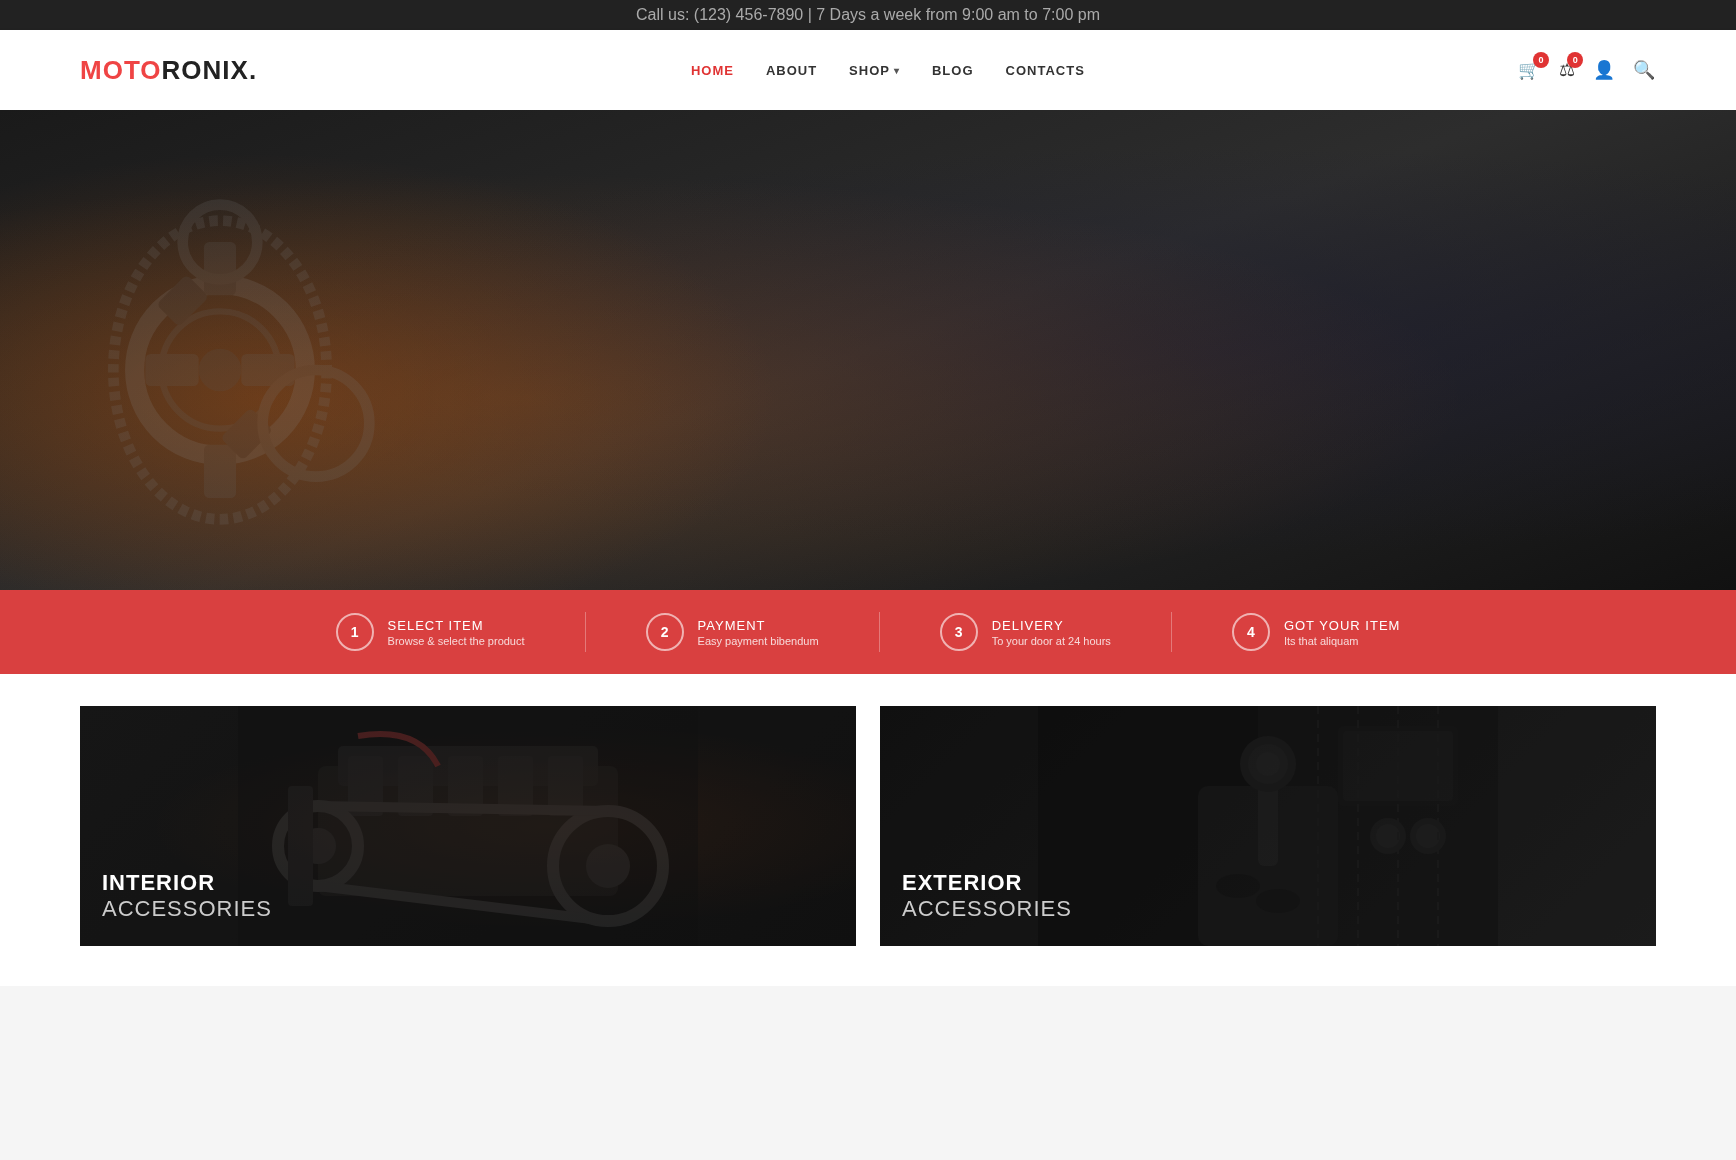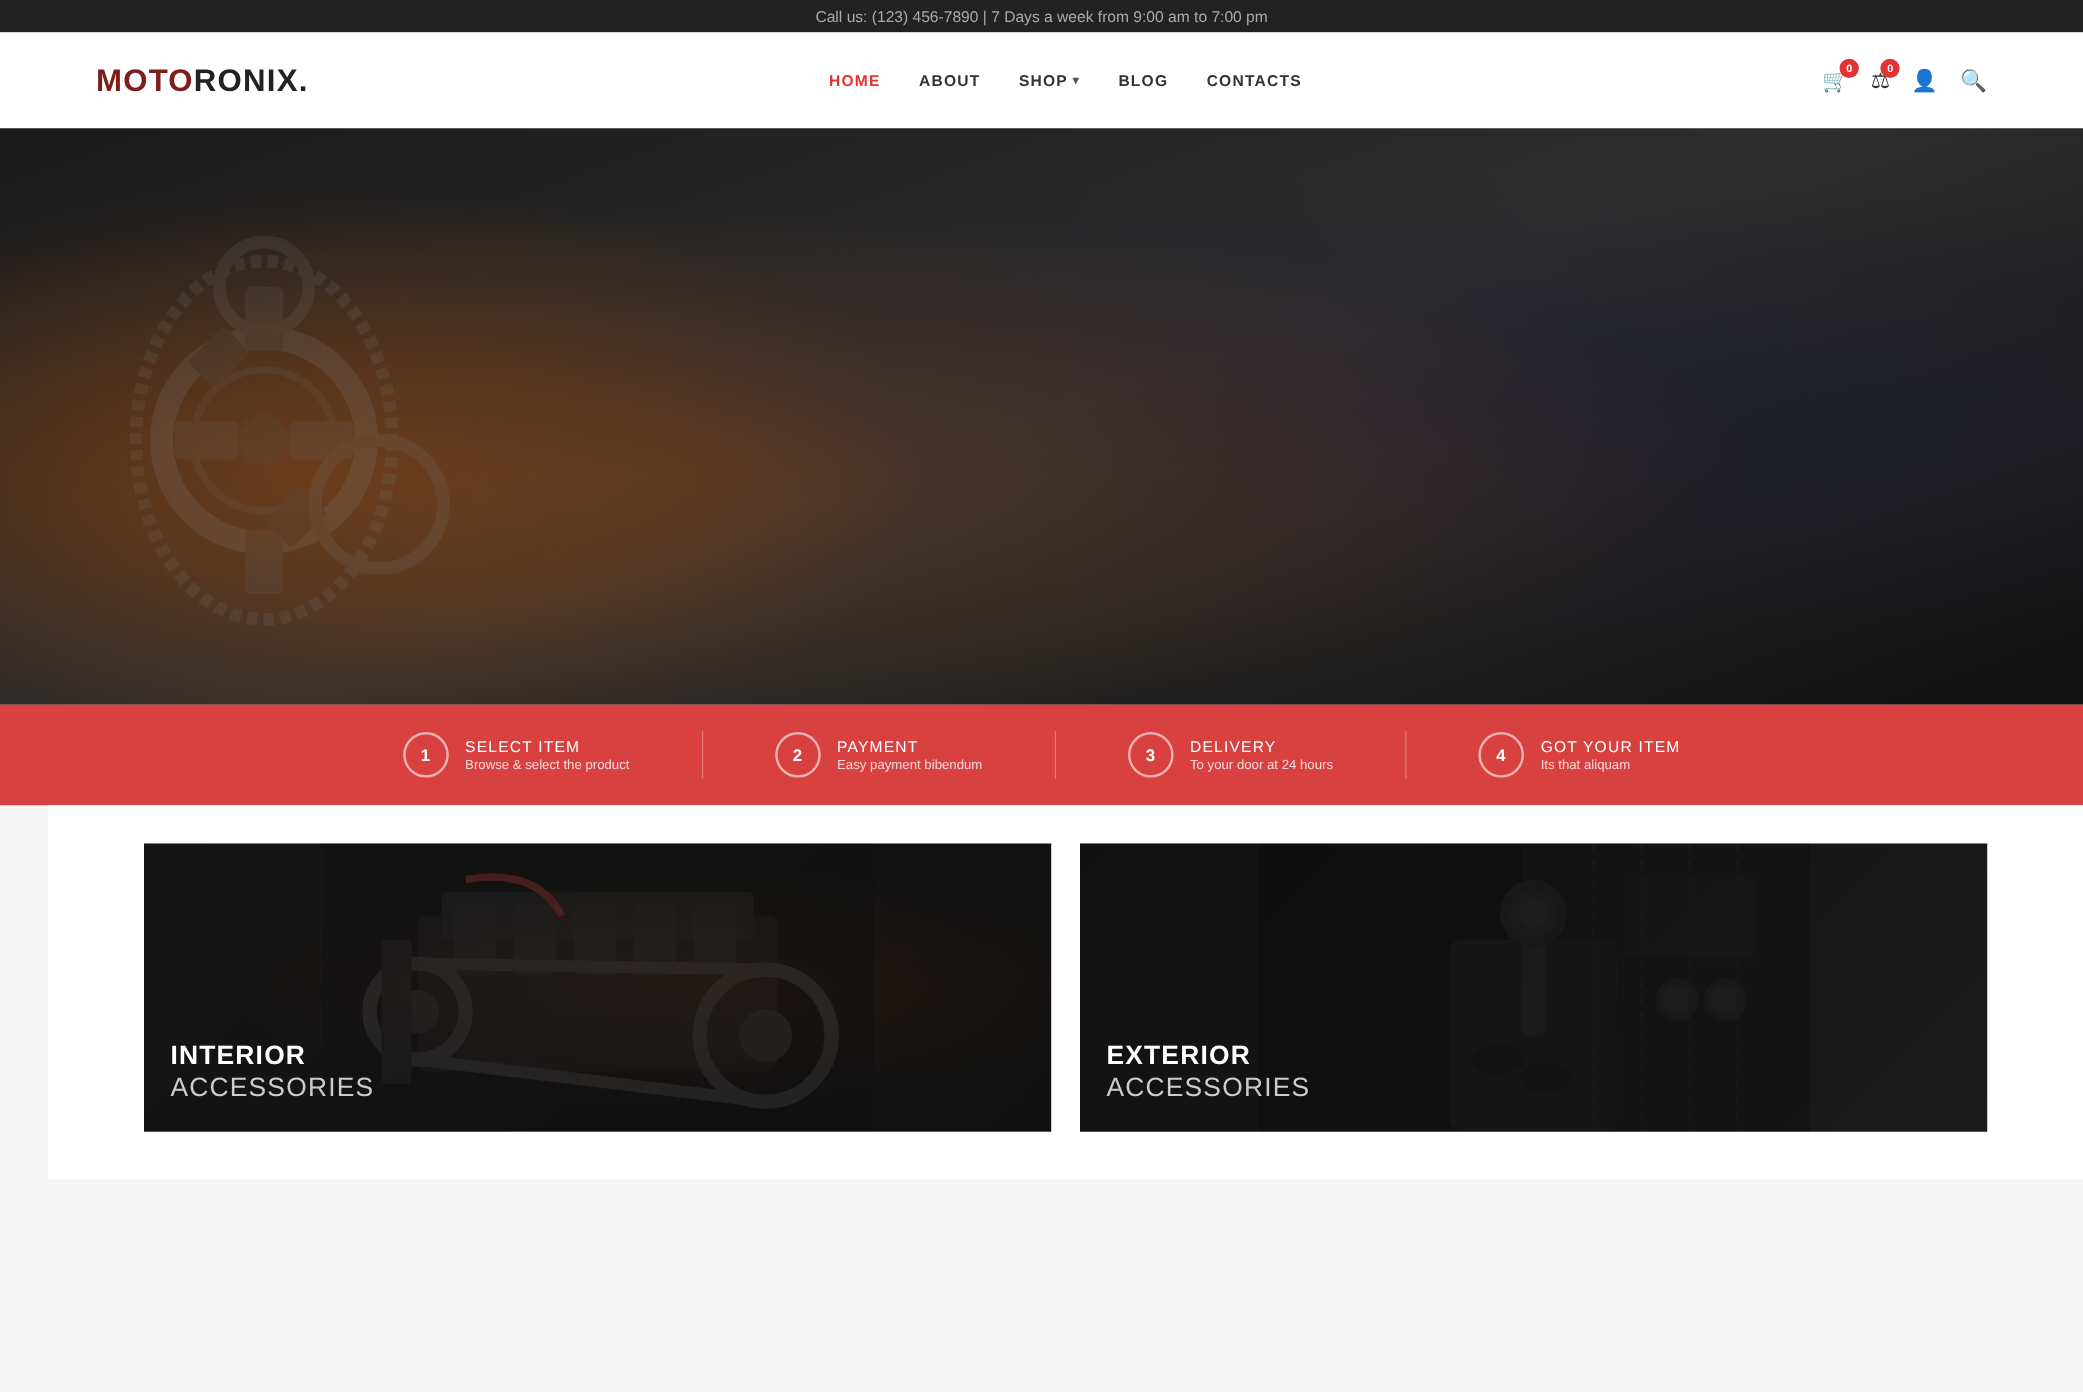--- a/index.html
+++ b/index.html
@@ -2,21 +2,21 @@
 <html><head>
   <meta charset="utf-8">
   <style>
     * { margin: 0; padding: 0; box-sizing: border-box; }
     body { font-family: 'Arial', sans-serif; background: #f5f5f5; }
 
     
     .top-bar {
       background: #222;
       color: #aaa;
-      font-size: 13px;
+      font-size: 16px;
       text-align: center;
       padding: 6px 0;
     }
 
     
     .header {
       background: #fff;
       display: flex;
       align-items: center;
       justify-content: space-between;
@@ -201,21 +201,20 @@
       height: 40px;
       background: rgba(255,255,255,0.3);
     }
 
     
     .categories {
       background: #fff;
       padding: 32px 80px 40px;
       display: flex;
       gap: 24px;
-      margin-left: 40px;
     }
     .category-card {
       flex: 1;
       height: 240px;
       position: relative;
       overflow: hidden;
       cursor: pointer;
     }
     .cat-bg {
       position: absolute;
@@ -275,21 +274,21 @@
   </style>
 </head>
 <body>
 
 <div class="top-bar">
   <span>Call us: (123) 456-7890 | 7 Days a week from 9:00 am to 7:00 pm</span>
 </div>
 
 <header class="header">
   <a href="#" class="logo">
-    <span class="moto" style="color: #7f1d1d;">MOTO</span><span class="ronix" style="color: rgb(34, 34, 34);">RONIX</span><span class="dot">.</span>
+    <span class="moto" style="color: #ef4444;">MOTO</span><span class="ronix" style="color: rgb(34, 34, 34);">RONIX</span><span class="dot">.</span>
   </a>
 
   <nav class="nav">
     <a href="#" class="active">HOME</a>
     <a href="#">ABOUT</a>
     <a href="#" class="shop-link">
       SHOP <span class="chevron">▾</span>
     </a>
     <a href="#">BLOG</a>
     <a href="#">CONTACTS</a>

